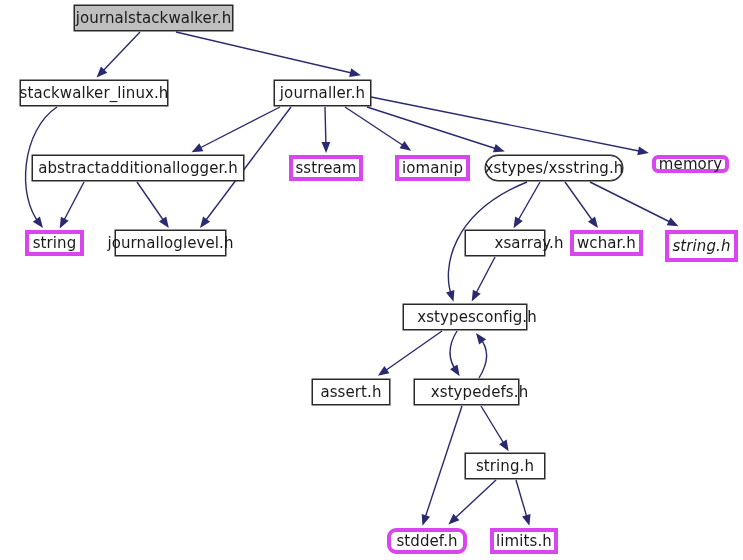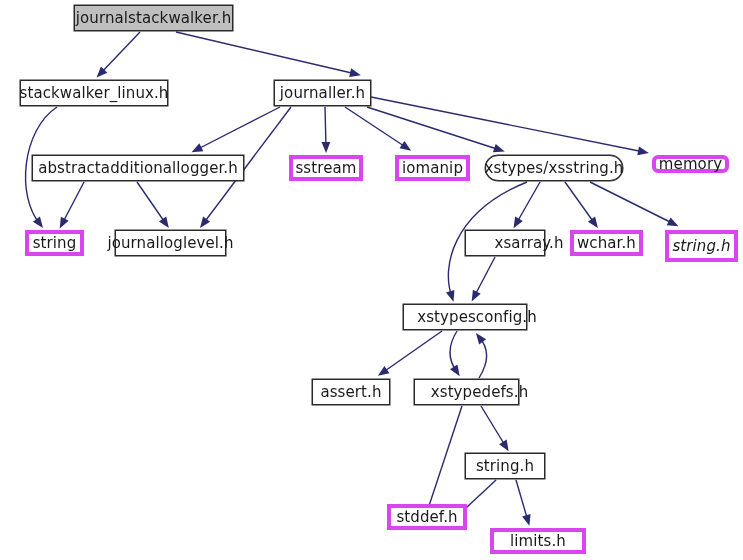--- a/index.html
+++ b/index.html
@@ -152,21 +152,21 @@
       </div>
       <div class="node-box local" style="left: 312px; top: 379px; width: 78px; height: 26px;">
         <span class="node-label">assert.h</span>
       </div>
       <div class="node-box local" style="left: 414px; top: 379px; width: 105px; height: 26px; padding-left: 26px;">
         <span class="node-label">xstypedefs.h</span>
       </div>
       <div class="node-box local" style="left: 465px; top: 453px; width: 80px; height: 26px;">
         <span class="node-label">string.h</span>
       </div>
-      <div class="node-box system" style="left: 387px; top: 504px; width: 80px; height: 26px;">
+      <div class="node-box system" style="left: 387px; top: 528px; width: 80px; height: 26px; border-radius: 9px;">
         <span class="node-label">stddef.h</span>
       </div>
-      <div class="node-box system" style="left: 490px; top: 528px; width: 96px; height: 26px;">
+      <div class="node-box system" style="left: 490px; top: 528px; width: 68px; height: 26px;">
         <span class="node-label">limits.h</span>
       </div>
     </div>
 
 </div>
 
 </body></html>

